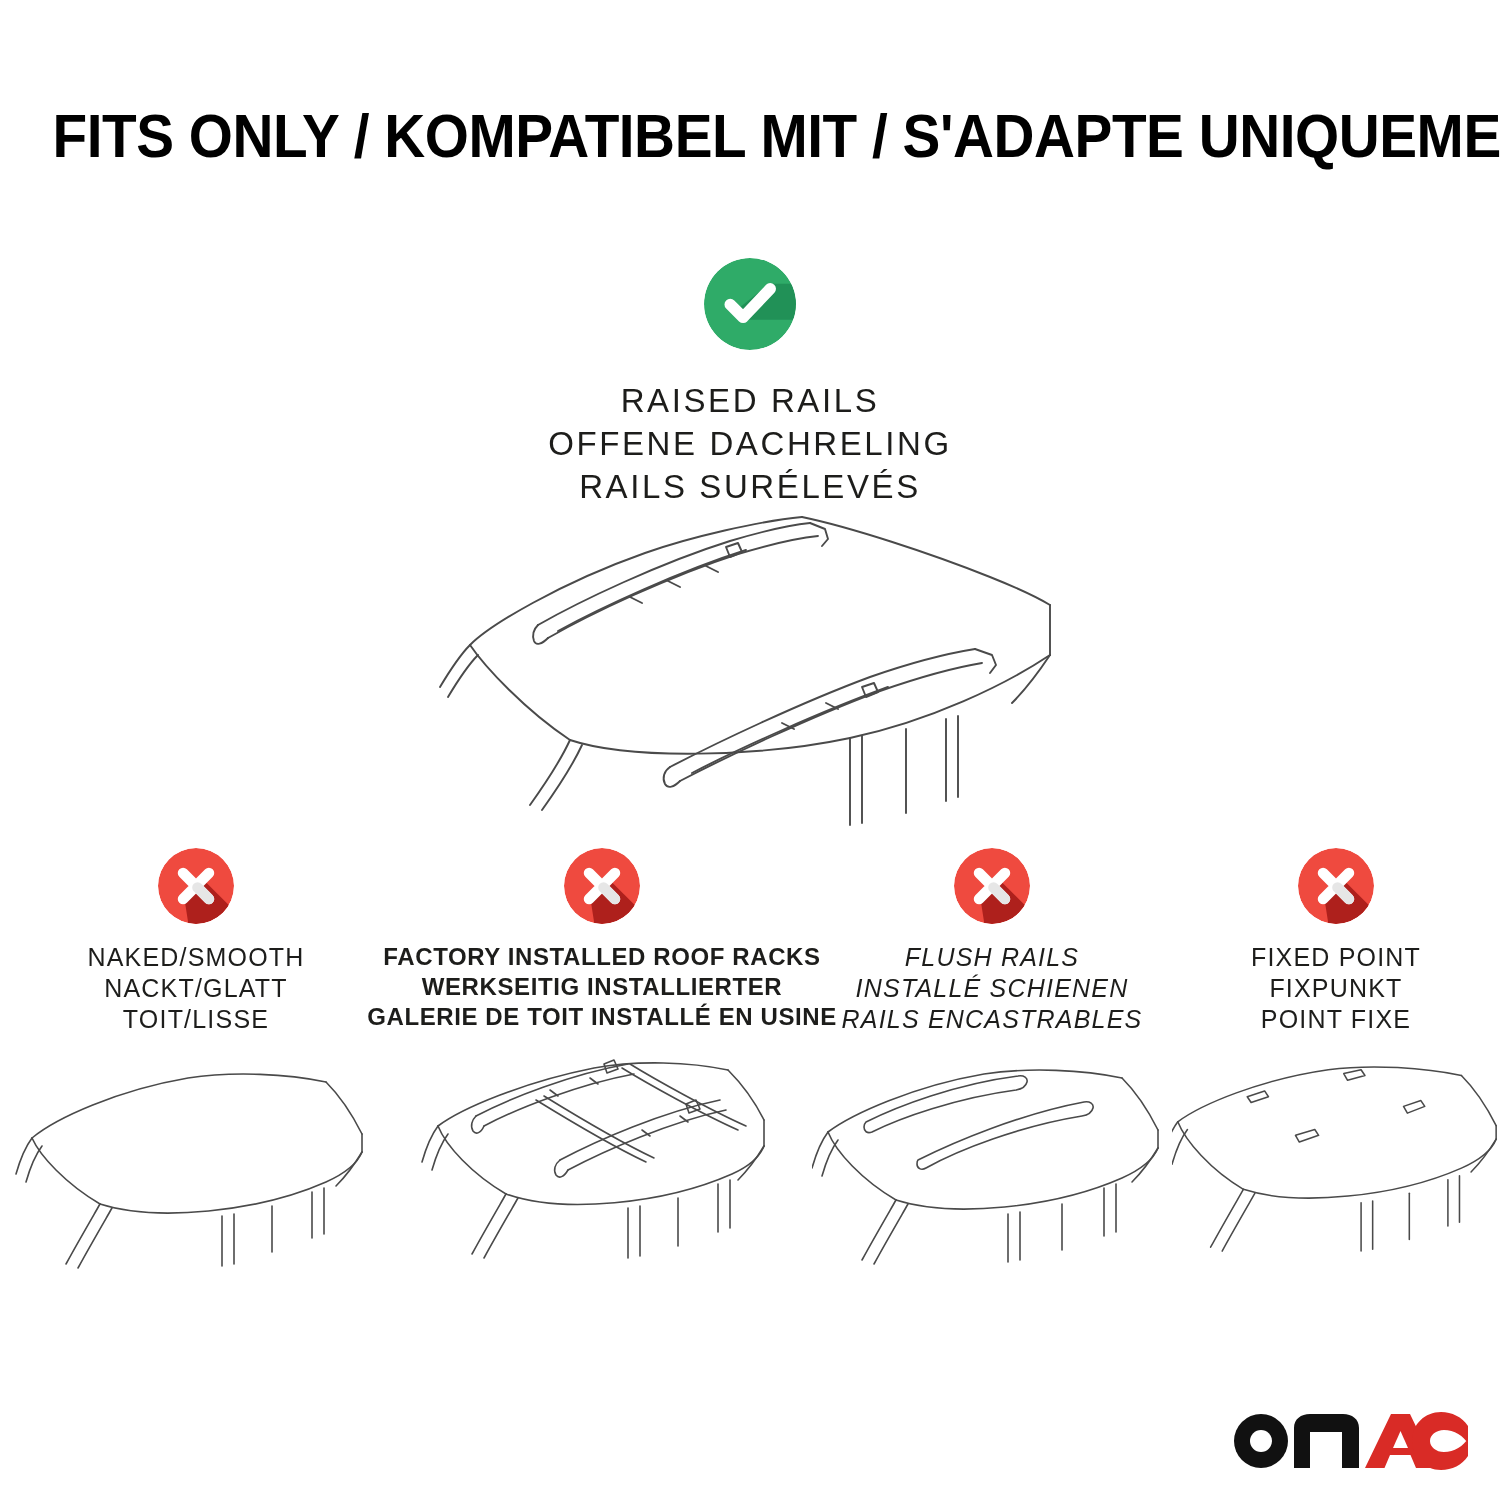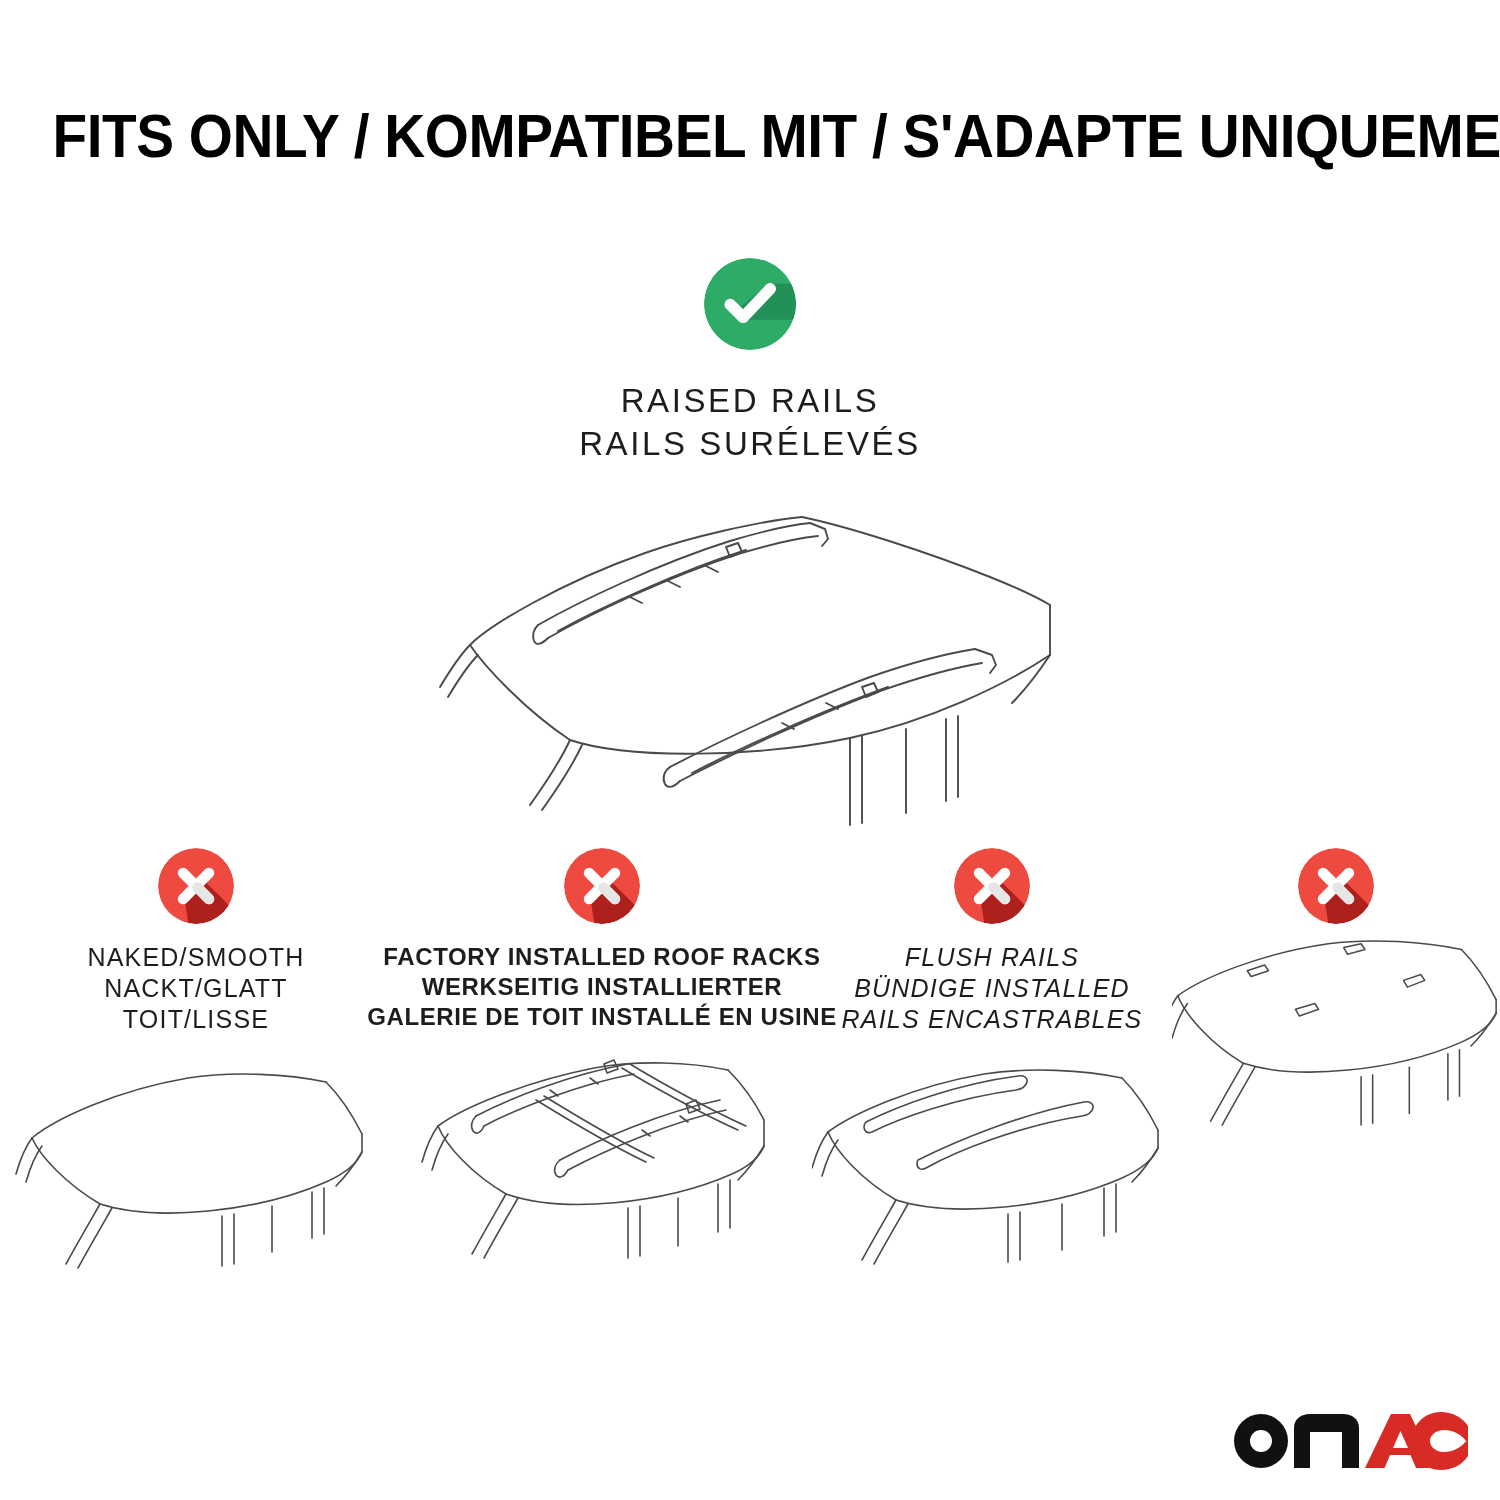--- a/index.html
+++ b/index.html
@@ -140,20 +140,21 @@
       <circle cx="50" cy="50" r="50" fill="#2fab68"></circle>
       <g clip-path="url(#clipGreen)">
         <polygon points="36,56 47,67 100,67 100,28 71,28" fill="#1f8c55" opacity="0.85"></polygon>
       </g>
       <path d="M28.5 50.5 L42.5 64.5 L72 33.5" fill="none" stroke="#ffffff" stroke-width="12.5" stroke-linecap="round" stroke-linejoin="round"></path>
     </svg>
   </span>
 
   <div class="approved-labels">
     <div class="lbl">RAISED RAILS</div>
+    <div class="lbl">OFFENE DACHRELING</div>
     <div class="lbl">RAILS SURÉLEVÉS</div>
   </div>
 </div>
 
 <div class="hero-roof">
   <svg viewBox="0 0 660 330" aria-hidden="true">
     <g fill="none" stroke="#4a4a4a" stroke-width="1.9" stroke-linecap="round" stroke-linejoin="round">
 
       <path d="M40 140 C60 120 130 78 215 48 C260 32 330 16 372 12"></path>
       <path d="M372 12 C420 22 500 48 560 72 C590 84 610 94 620 100"></path>
@@ -313,21 +314,21 @@
         <circle cx="50" cy="50" r="50" fill="#ef4a3f"></circle>
         <g clip-path="url(#clipR3)">
           <polygon points="56,38 100,82 100,100 40,100 34,62" fill="#a81c19" opacity="0.92"></polygon>
         </g>
         <path d="M33 33 L67 67 M67 33 L33 67" stroke="#ffffff" stroke-width="14" stroke-linecap="round" fill="none"></path>
         <path d="M52 52 L67 67" stroke="#e3e3e3" stroke-width="14" stroke-linecap="round" fill="none" opacity="0.9"></path>
       </svg>
     </span>
     <div class="col-labels">
       <div class="lbl">FLUSH RAILS</div>
-      <div class="lbl">BÜNDIGE INSTALLED</div>
+      <div class="lbl">INSTALLÉ SCHIENEN</div>
       <div class="lbl">RAILS ENCASTRABLES</div>
     </div>
     <div class="col-art">
       <svg viewBox="0 0 340 230" aria-hidden="true">
         <g fill="none" stroke="#4a4a4a" stroke-width="1.6" stroke-linecap="round" stroke-linejoin="round">
           <path d="M6 76 C30 58 92 30 162 18 C208 11 262 14 300 22"></path>
           <path d="M300 22 C316 38 328 58 336 74"></path>
           <path d="M6 76 C14 96 40 124 74 144"></path>
           <path d="M74 144 C130 162 232 152 300 122 C320 113 332 102 336 92"></path>
           <path d="M336 74 L336 92"></path>
@@ -360,20 +361,25 @@
             </clipPath>
           </defs>
         <circle cx="50" cy="50" r="50" fill="#ef4a3f"></circle>
         <g clip-path="url(#clipR4)">
           <polygon points="56,38 100,82 100,100 40,100 34,62" fill="#a81c19" opacity="0.92"></polygon>
         </g>
         <path d="M33 33 L67 67 M67 33 L33 67" stroke="#ffffff" stroke-width="14" stroke-linecap="round" fill="none"></path>
         <path d="M52 52 L67 67" stroke="#e3e3e3" stroke-width="14" stroke-linecap="round" fill="none" opacity="0.9"></path>
       </svg>
     </span>
+    <div class="col-labels">
+      <div class="lbl">FIXED POINT</div>
+      <div class="lbl">FIXPUNKT</div>
+      <div class="lbl">POINT FIXE</div>
+    </div>
     <div class="col-art">
       <svg viewBox="0 0 340 230" aria-hidden="true">
         <g fill="none" stroke="#4a4a4a" stroke-width="1.6" stroke-linecap="round" stroke-linejoin="round">
           <path d="M6 64 C30 46 92 20 162 10 C208 4 262 8 300 16"></path>
           <path d="M300 16 C316 32 328 52 336 68"></path>
           <path d="M6 64 C14 84 40 114 74 134"></path>
           <path d="M74 134 C130 152 232 142 300 112 C320 103 332 92 336 82"></path>
           <path d="M336 68 L336 82"></path>
 
           <path d="M78 38 L96 32 L100 38 L82 44 Z"></path>

